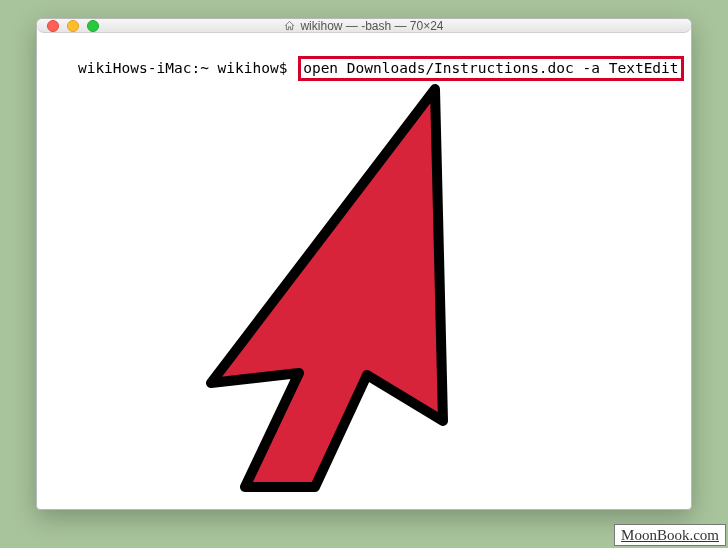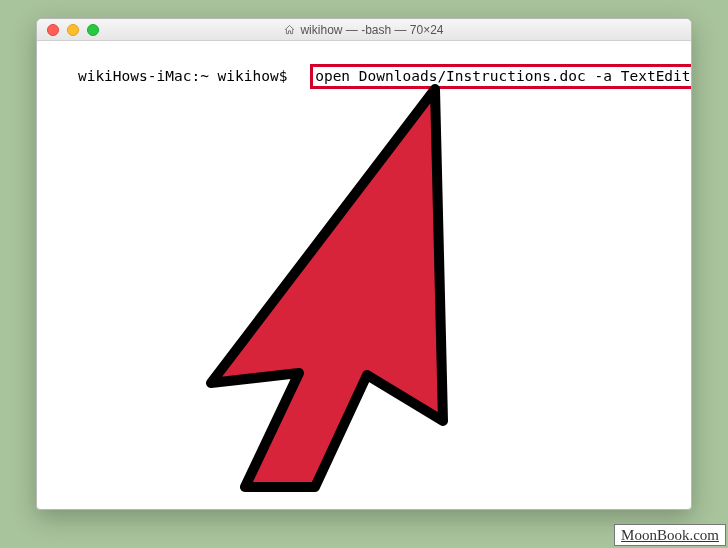--- a/index.html
+++ b/index.html
@@ -19,27 +19,28 @@
     height: 492px;
     background: #ffffff;
     border: 1px solid #b8b8b8;
     border-radius: 6px 6px 4px 4px;
     box-shadow: 0 8px 24px rgba(0,0,0,0.25);
     display: flex;
     flex-direction: column;
     overflow: hidden;
   }
   .titlebar {
-    height: 22px;
+    height: 14px;
     background: linear-gradient(#f6f6f6, #e6e6e6);
     border-bottom: 1px solid #cfcfcf;
     display: flex;
     align-items: center;
     position: relative;
     flex-shrink: 0;
+    border-radius: 10px;
   }
   .traffic-lights {
     display: flex;
     gap: 8px;
     padding-left: 10px;
   }
   .tl {
     width: 12px;
     height: 12px;
     border-radius: 50%;
@@ -72,21 +73,21 @@
     line-height: 1.3;
     color: #000;
     white-space: pre;
     position: relative;
   }
   .prompt-line { display: inline; }
   .highlight-box {
     border: 3px solid #d4002a;
     padding: 0 2px;
     display: inline-block;
-    margin-left: 14px;
+    margin-left: 2px;
   }
   .cursor-arrow {
     position: absolute;
     left: 138px;
     top: 60px;
     width: 340px;
     height: 420px;
     pointer-events: none;
   }
   .watermark {

